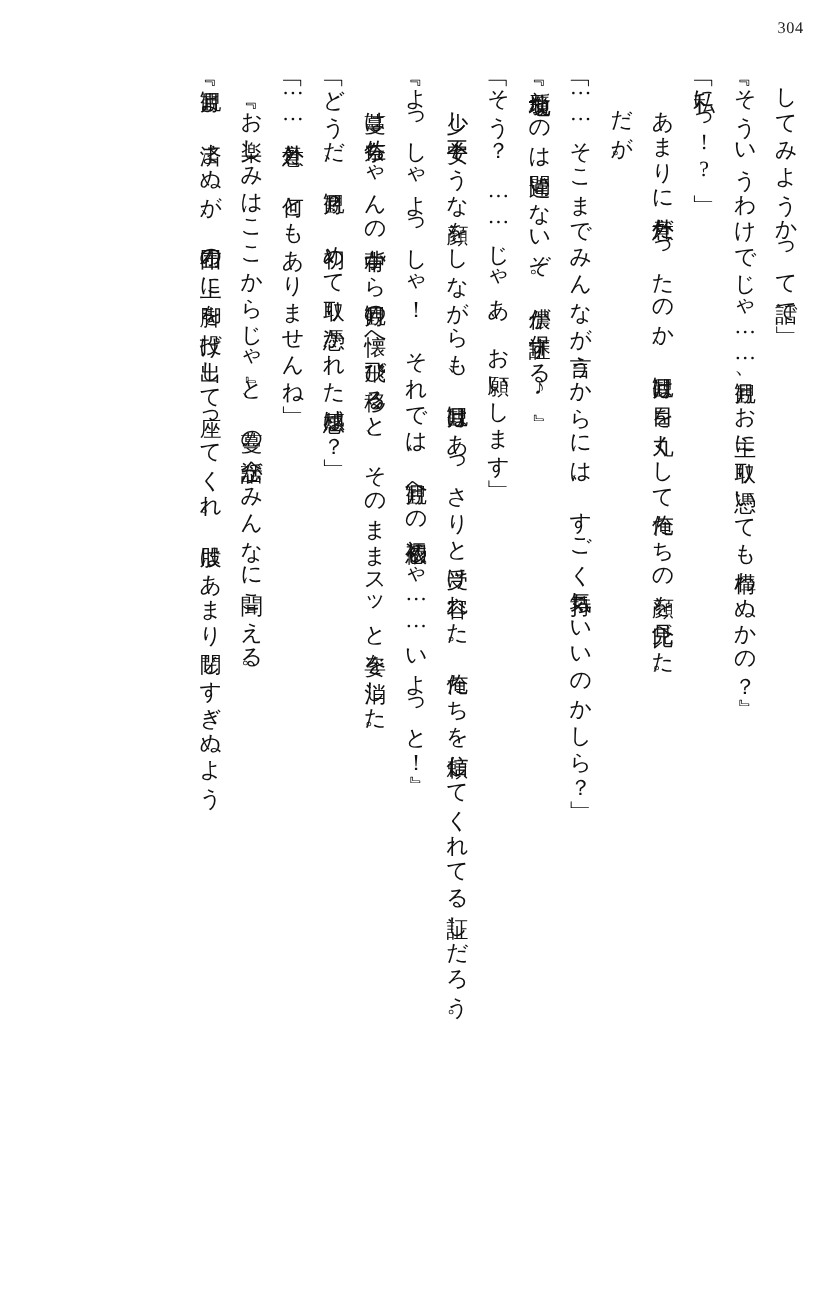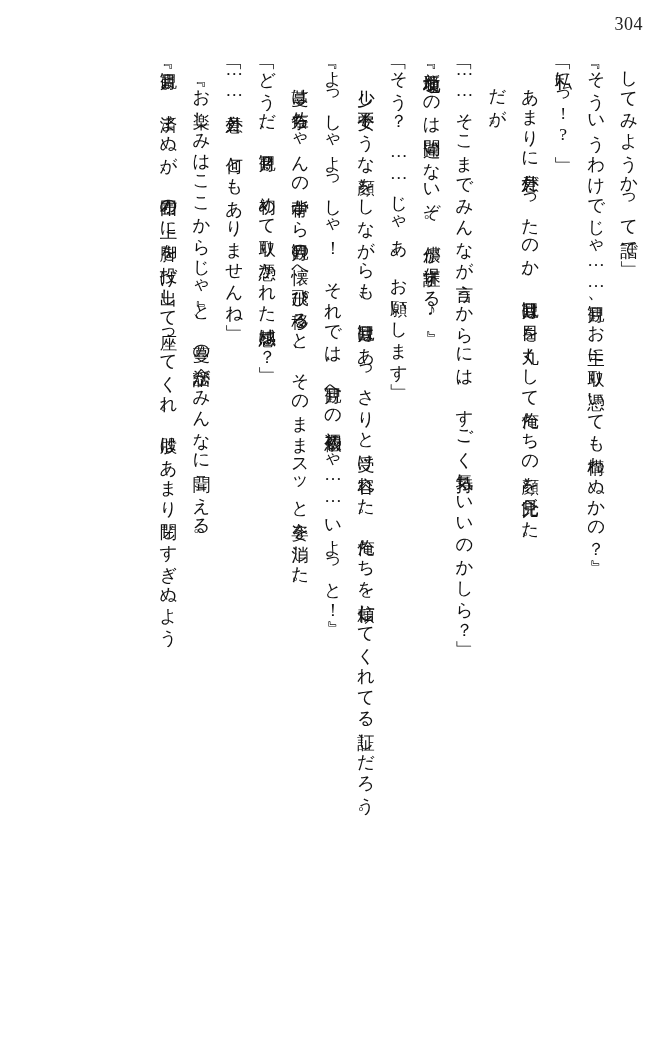--- a/index.html
+++ b/index.html
@@ -18,21 +18,21 @@
   .page {
     width: 669px;
     height: 1050px;
     position: relative;
     box-sizing: border-box;
   }
   .page-number {
     position: absolute;
     top: 14px;
     right: 26px;
-    font-size: 18px;
+    font-size: 13px;
     letter-spacing: 0.5px;
     color: #222;
     font-family: "Liberation Serif", "DejaVu Serif", serif;
   }
   .text-body {
     position: absolute;
     top: 58px;
     right: 24px;
     left: 24px;
     bottom: 26px;

